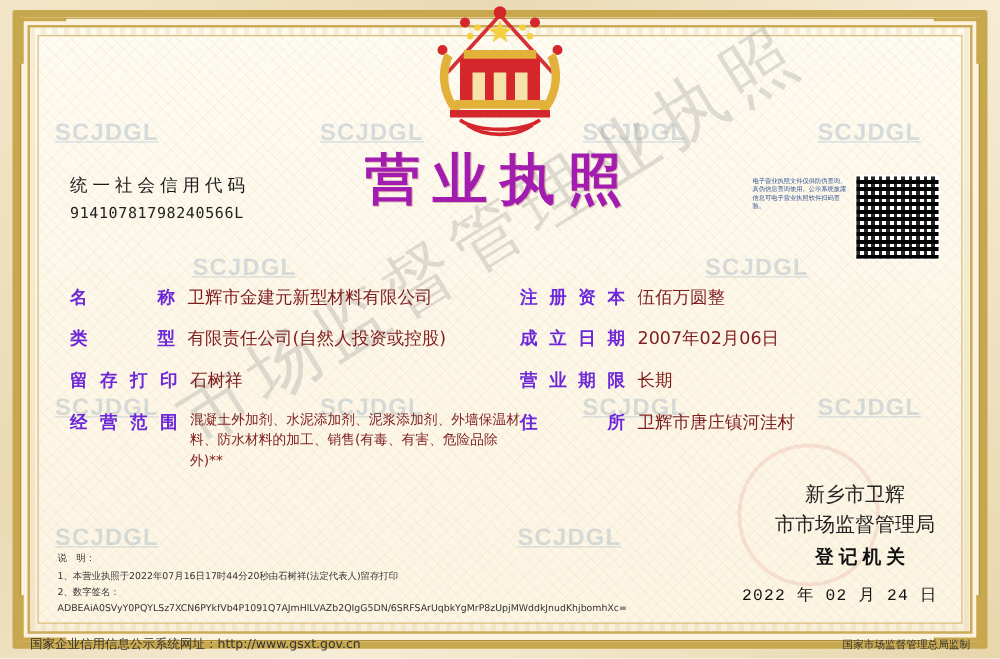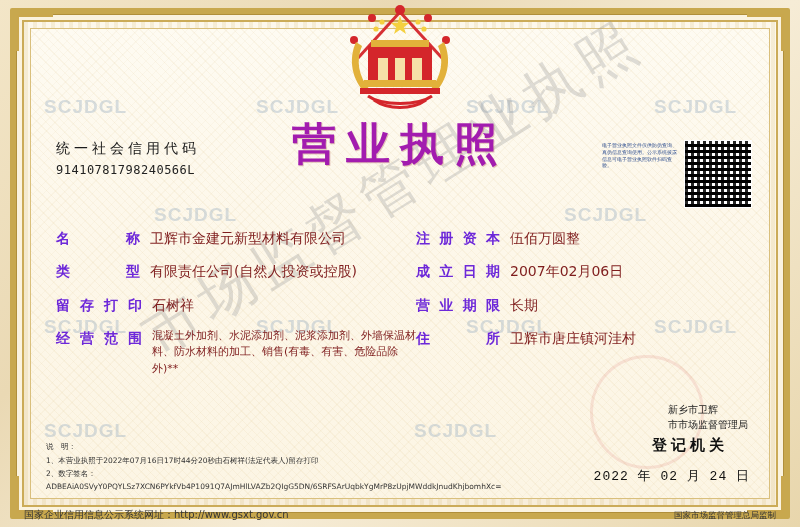--- a/index.html
+++ b/index.html
@@ -72,20 +72,21 @@
     pointer-events: none;
   }
   .wm {
     position: absolute;
     color: rgba(160,178,196,0.42);
     font-size: 19px;
     font-weight: bold;
     letter-spacing: 1px;
     font-family: "Liberation Sans", sans-serif;
     white-space: nowrap;
+    text-decoration: underline;
   }
   .wm-big {
     position: absolute;
     pointer-events: none;
     color: rgba(150,150,150,0.30);
     font-size: 56px;
     font-family: "DejaVu Serif", serif;
     transform: rotate(-32deg);
     white-space: nowrap;
     letter-spacing: 8px;
@@ -220,22 +221,22 @@
     bottom: 42px;
     font-size: 13px;
     letter-spacing: 1px;
     color: #111;
     font-family: Liberation Mono, monospace;
   }
   .registry-office {
     position: absolute;
     right: 52px;
     bottom: 95px;
-    text-align: left;
-    font-size: 10px;
+    text-align: center;
+    font-size: 16px;
     line-height: 1.5;
     color: #222;
     font-family: "DejaVu Sans", sans-serif;
     margin-left: 36px;
   }
   
   .notes {
     position: absolute;
     left: 46px;
     bottom: 34px;

